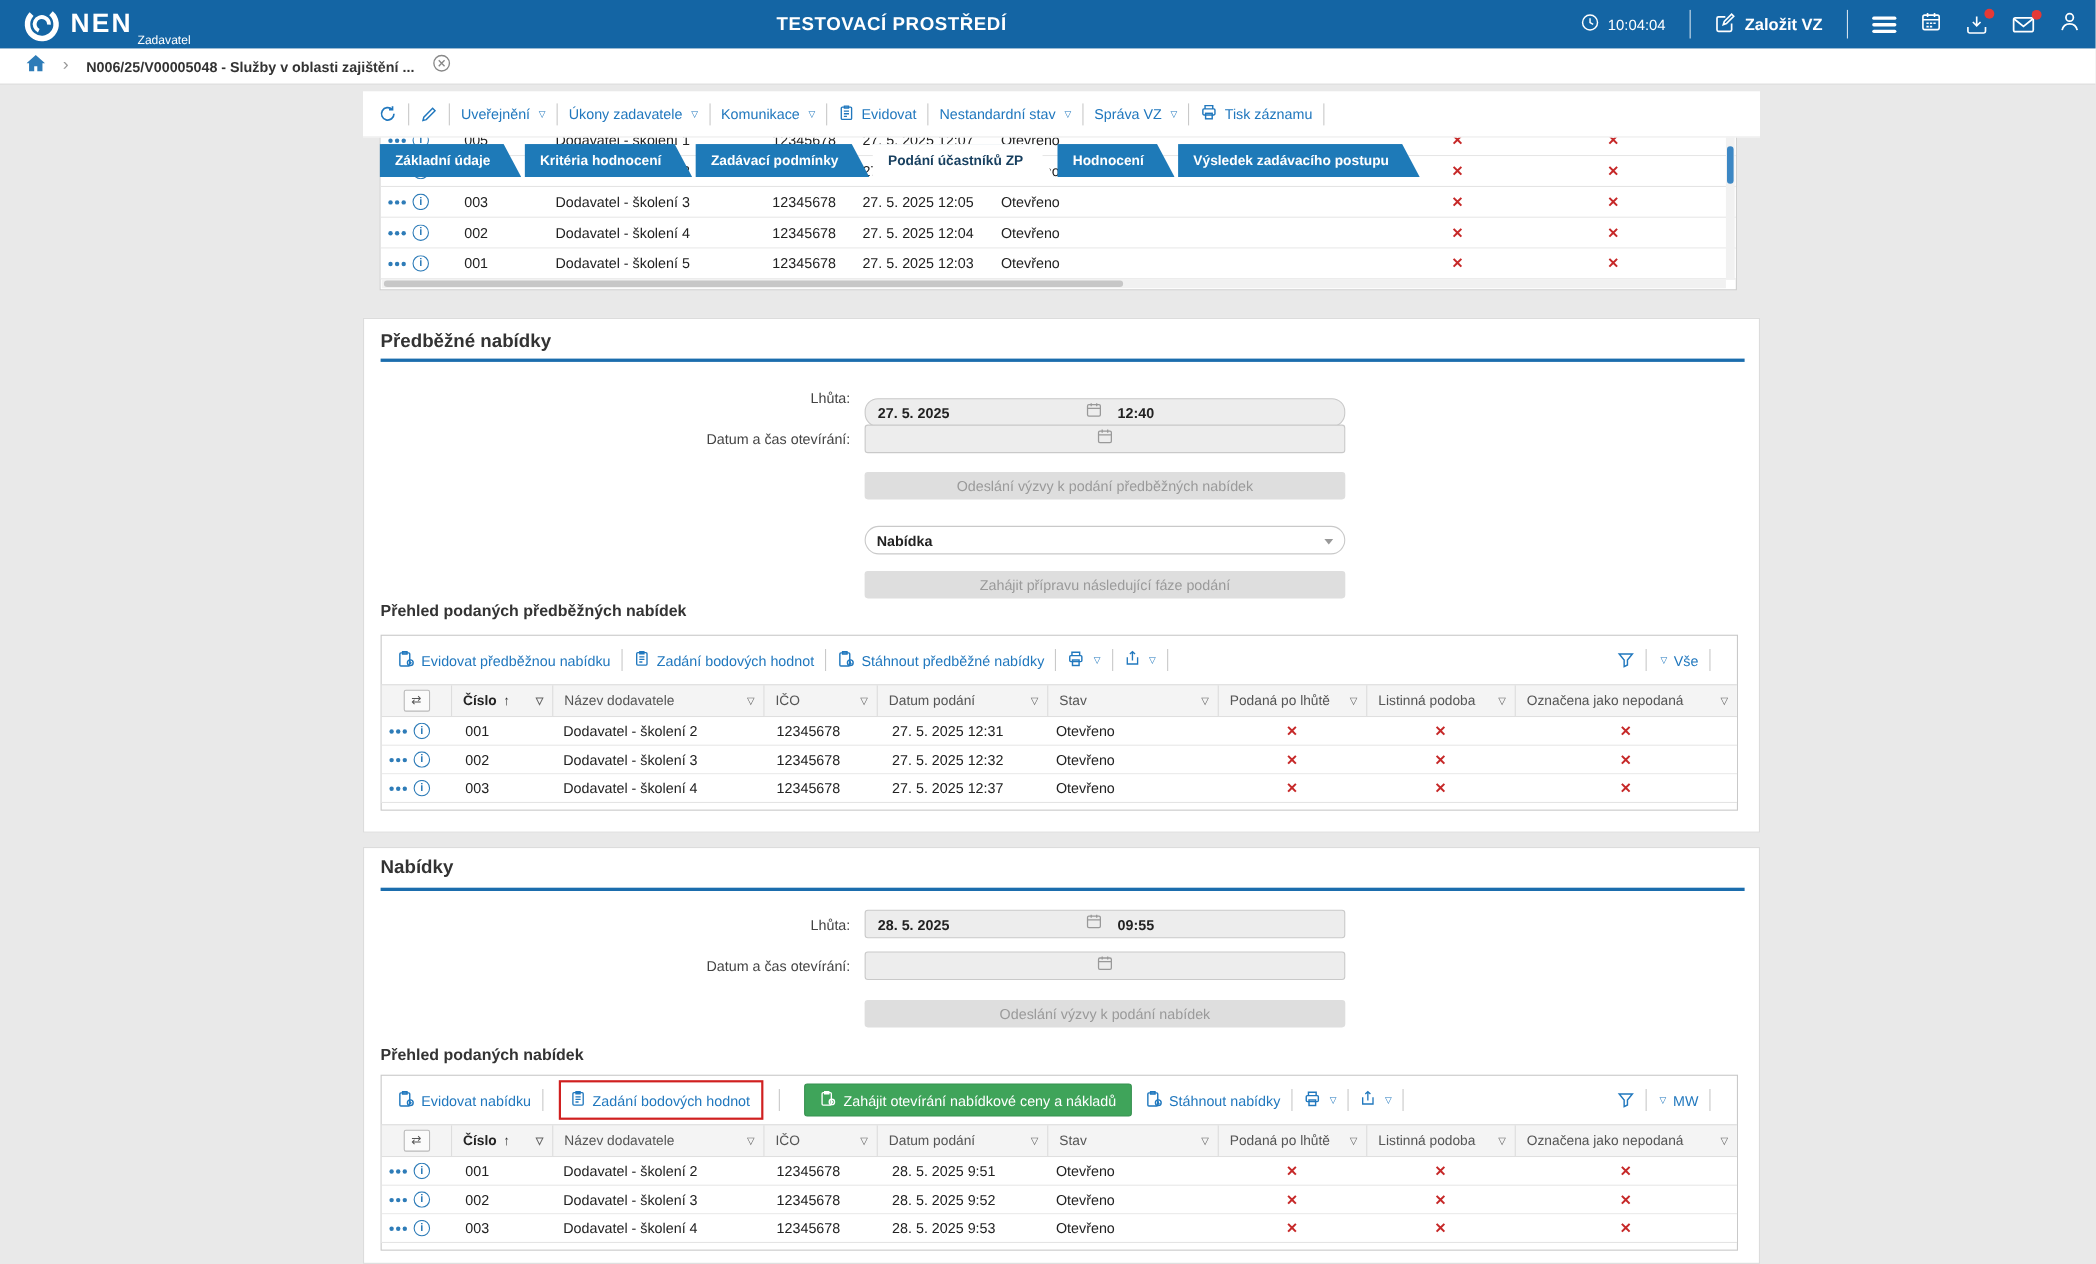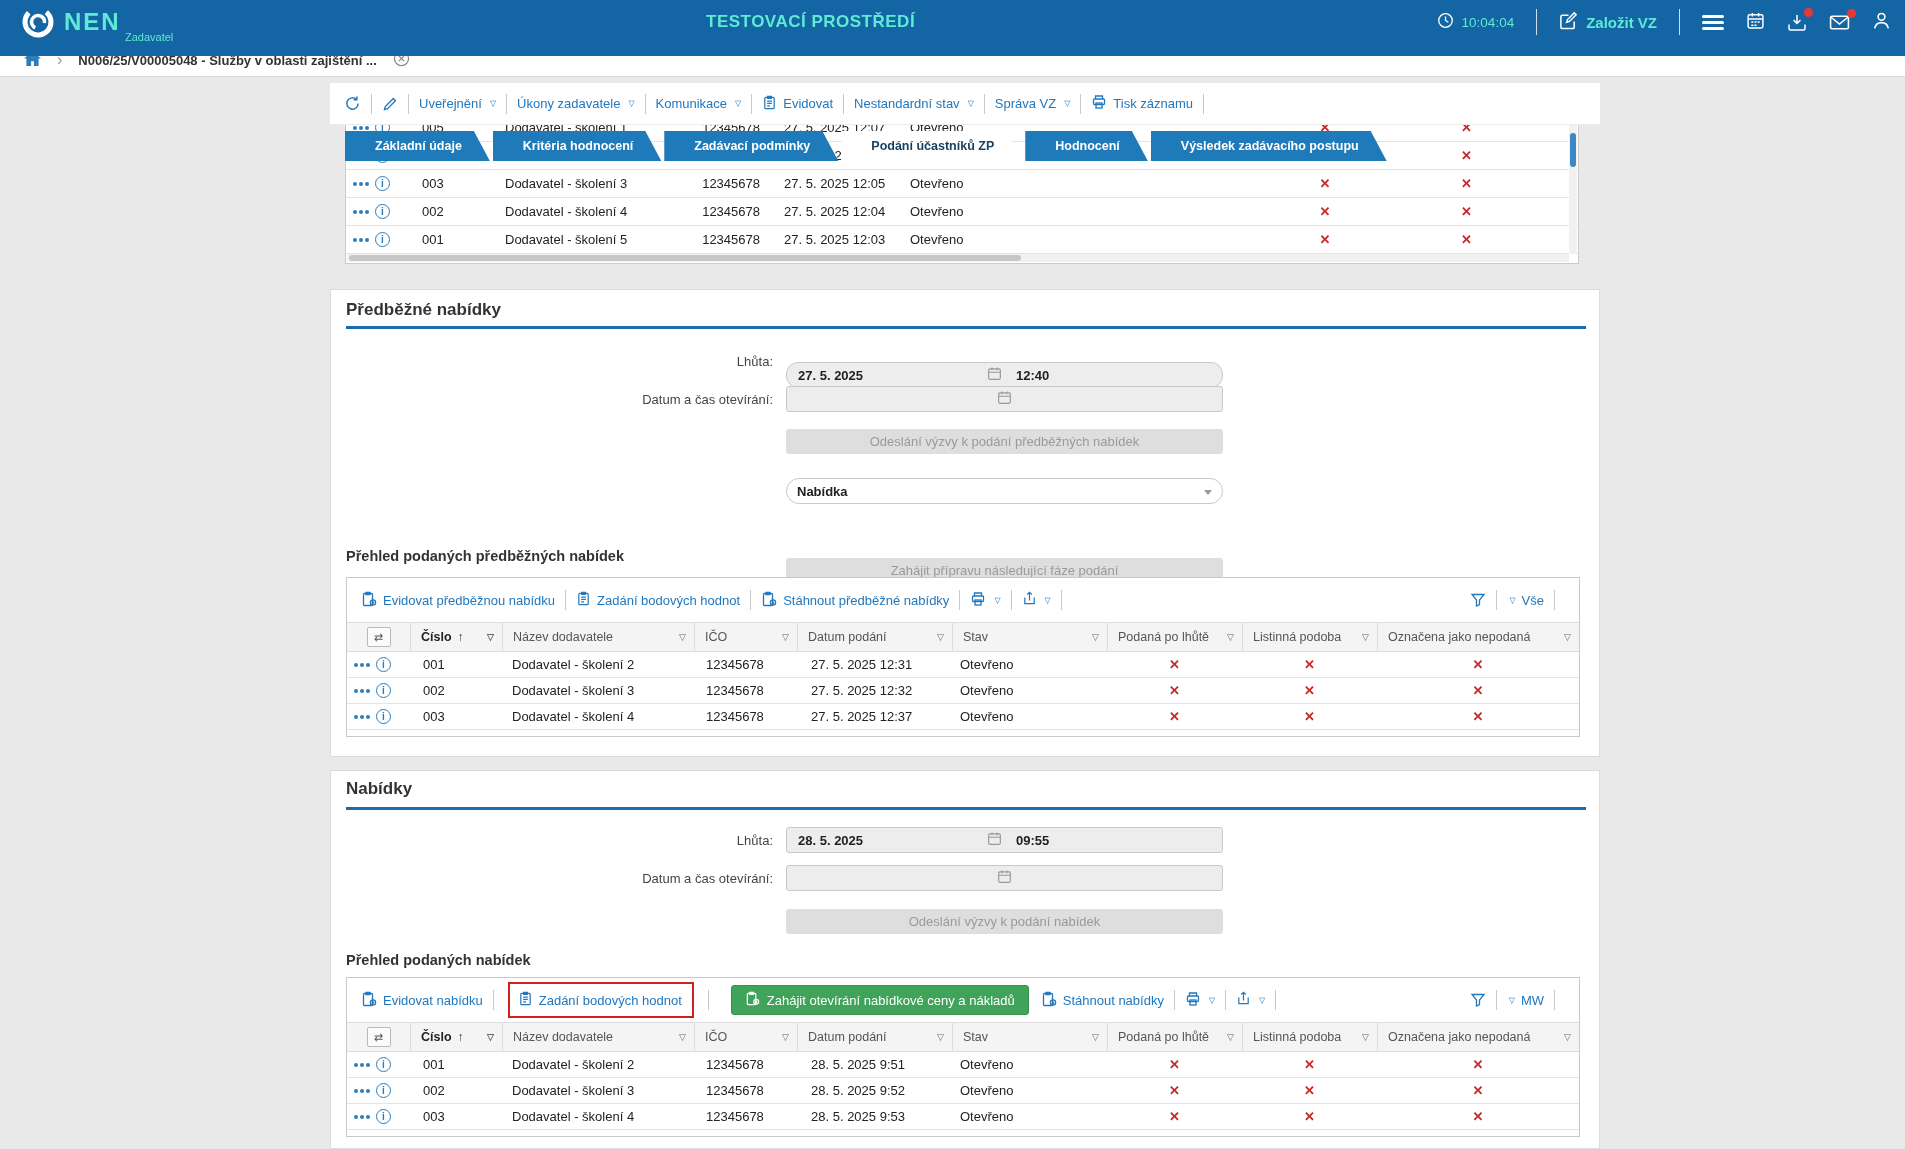--- a/index.html
+++ b/index.html
@@ -1,21 +1,21 @@
 <!DOCTYPE html>
 <html><head>
 <meta charset="utf-8">
 <style>
   * { margin:0; padding:0; box-sizing:border-box; }
   html,body { width:1905px; height:1149px; overflow:hidden;
     font-family:"Liberation Sans", sans-serif; background:#e9e9e9; color:#333; }
 
   
-  .app-header { position:absolute; left:0; top:0; width:1905px; height:56px;
-    background:#1465a4; color:#5eead4; z-index:20;text-align:center; }
+  .app-header { position:absolute; left:0; top:0; width:1905px; height:44px;
+    background:#1465a4; color:#ffffff; z-index:20;text-align:center; }
   .brand { position:absolute; left:20px; top:4px; display:flex; align-items:flex-start; }
   .brand-name { font-size:24px; font-weight:bold; letter-spacing:2px; margin-left:8px; margin-top:4px;}
   .brand-sub { position:absolute; left:105px; top:27px; font-size:11px; font-weight:normal; letter-spacing:0;}
   .env-title { position:absolute; left:706px; top:0; height:44px; line-height:44px;
     font-size:17px; font-weight:bold; letter-spacing:.5px; }
   .hdr-right { position:absolute; right:14px; top:0; height:44px; display:flex; align-items:center; gap:22px; }
   .hdr-item { display:flex; align-items:center; gap:8px; font-size:13.5px; }
   .hdr-sep { width:1px; height:26px; background:rgba(255,255,255,.8); }
   .createvz { font-size:15px; font-weight:bold; }
   .burger { width:22px; height:15px; display:flex; flex-direction:column; justify-content:space-between; cursor:pointer;}
@@ -36,21 +36,21 @@
   .card2 { top:289px; height:468px; }
   .card3 { top:770px; height:379px; }
 
   
   .tlink { color:#2178be; font-size:13px; display:flex; align-items:center; gap:6px; cursor:pointer; white-space:nowrap;}
   .vsep { width:1px; height:20px; background:#c9c9c9; margin:0 10px; flex:none;}
   .caret { font-size:8px; margin-left:2px; color:#2178be; }
 
   
   .tabs { position:absolute; left:345px; top:131px; display:flex; z-index:6; }
-  .tab { height:30px; line-height:30px; padding:0 28px 0 30px; margin-right:3px;
+  .tab { height:30px; line-height:30px; padding:0 28px 0 14px; margin-right:3px;
     background:#1e7ab8; color:#fff; font-size:12.5px; font-weight:bold; white-space:nowrap;
     clip-path:polygon(0 0, calc(100% - 16px) 0, 100% 100%, 0 100%);
     filter:drop-shadow(2px 0 0 rgba(13,77,122,.5)); cursor:pointer; }
   .tab.active { background:#fff; color:#173f5f; }
 
   
   .toptable-card { position:absolute; left:345px; top:113px; width:1234px; height:151px;
     background:#fff; border:1px solid #cbcbcb; z-index:1; overflow:hidden; }
   .t1-row { display:grid; grid-template-columns:60px 80px 200px 96px 120px 351px 144px 139px 1fr; height:28px; }
   .vscroll { position:absolute; top:1px; right:1px; bottom:9px; width:8px; background:#f1f1f1; }
@@ -389,21 +389,21 @@
         </svg></span>
   </div>
 
   <button class="btn-dis" style="top:139px;">Odeslání výzvy k podání předběžných nabídek</button>
 
   <div class="fselect" style="top:188px;border-radius:13px;">
     <span>Nabídka</span>
     <span class="chev"></span>
   </div>
 
-  <button class="btn-dis" style="top:229px;margin-top:39px;">Zahájit přípravu následující fáze podání</button>
+  <button class="btn-dis" style="top:229px;">Zahájit přípravu následující fáze podání</button>
 
   <div class="sub-title" style="top:258px;">Přehled podaných předběžných nabídek</div>
 
   <div class="tbl" style="top:287px;">
     <div class="tbl-toolbar">
       <span class="tlink">
         <span><svg width="16" height="16" viewBox="0 0 16 16" fill="none" stroke="currentColor" stroke-width="1.3">
               <rect x="2.5" y="2.5" width="9" height="12" rx="1"></rect>
               <path d="M5 1.5h4v2H5z"></path>
               <circle cx="12" cy="11.5" r="2.6"></circle>

